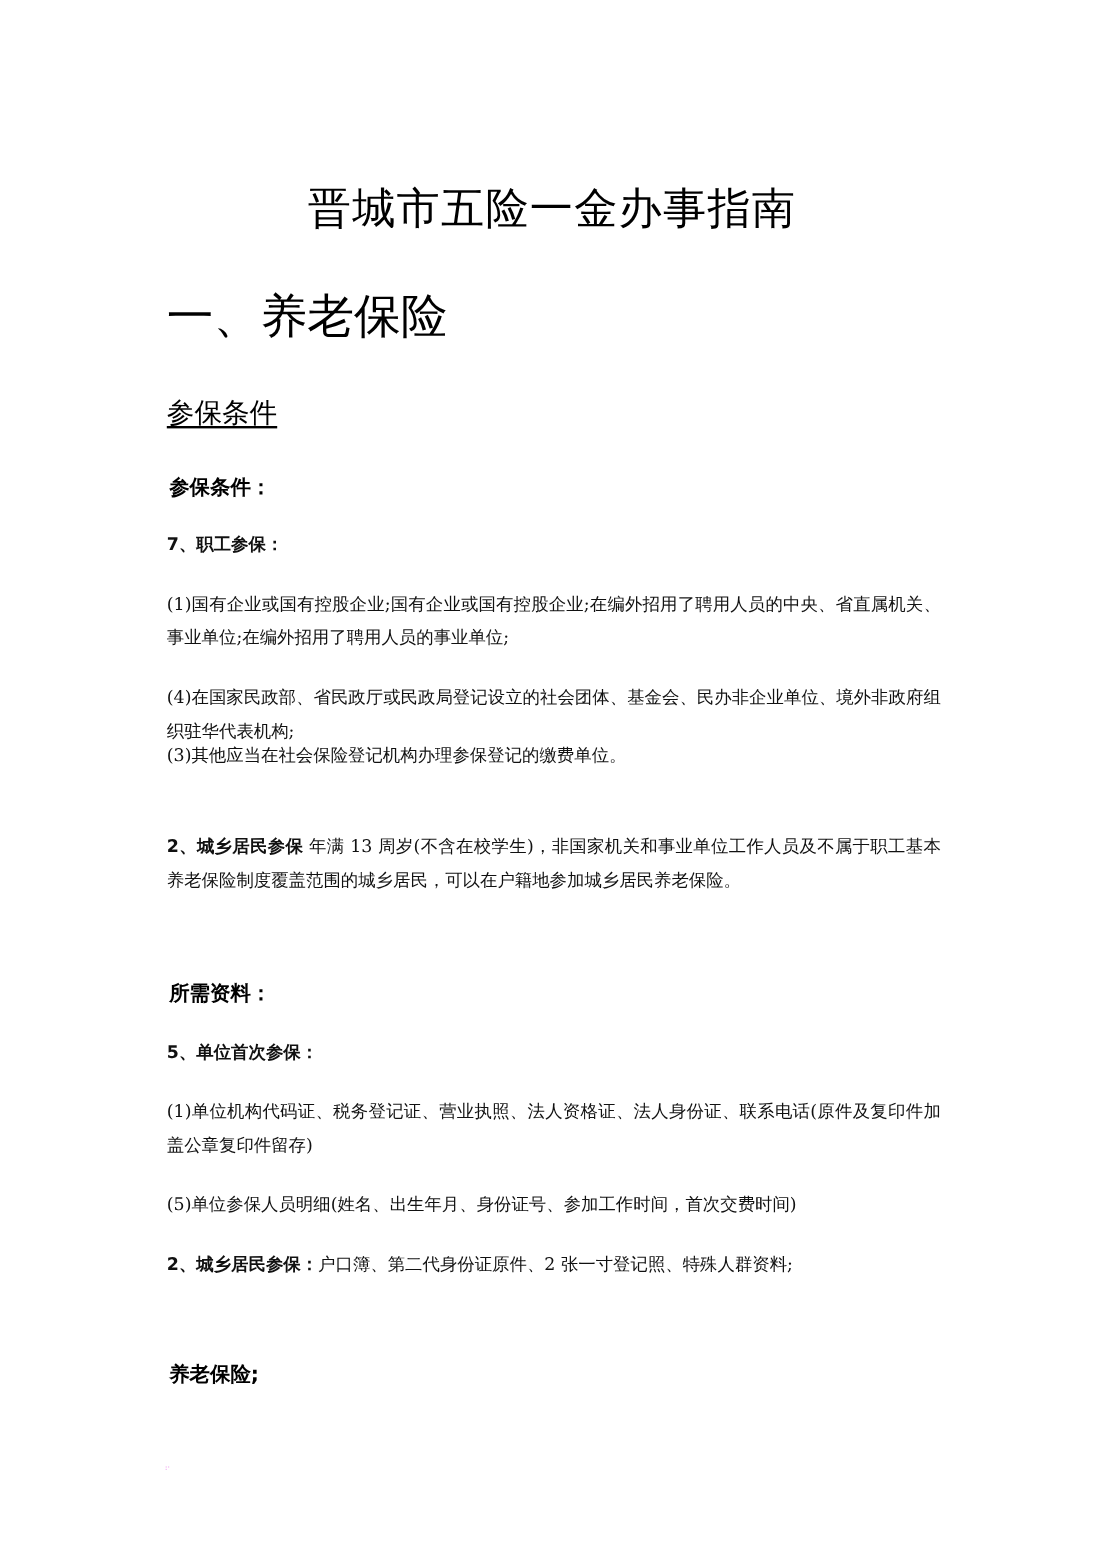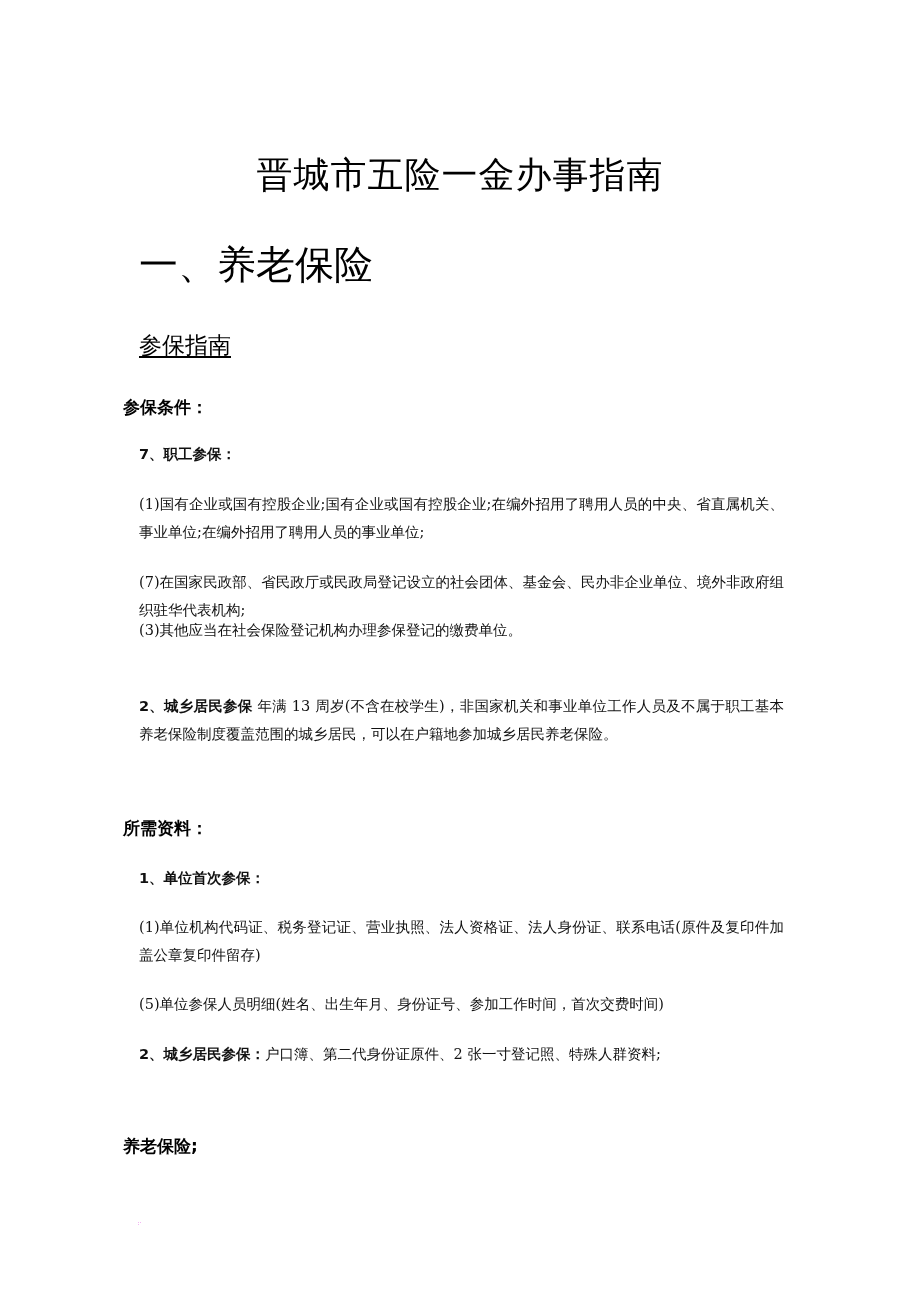--- a/index.html
+++ b/index.html
@@ -19,58 +19,58 @@
       font-family: "DejaVu Sans", "Liberation Sans", sans-serif;
       font-size: 39px; line-height: 50px;
     }
     .h2 {
       left: 139px; top: 328px;
       font-family: "DejaVu Sans", "Liberation Sans", sans-serif;
       font-size: 23px; line-height: 34px; text-decoration: underline;
       text-underline-offset: 3px;
     }
     .h3 {
-      left: 123px;
+      left: 141px;
       font-family: "DejaVu Sans", "Liberation Sans", sans-serif;
       font-size: 17px; line-height: 26px; font-weight: bold;
     }
     .p {
       left: 139px; font-size: 14.5px; line-height: 28px; color: #111;
     }
     .p.wrap { white-space: normal; width: 645px; text-align: justify; }
     .bold { font-weight: bold; font-family: "DejaVu Sans", "Liberation Sans", sans-serif; }
     .mark { left: 138px; top: 1222px; width: 3px; height: 3px; }
     .mark i { position: absolute; width: 1px; height: 1px; background: #f3b6f3; }
   </style>
 </head>
 <body>
 
 <div class="page">
 
   <div class="abs title">晋城市五险一金办事指南</div>
 
   <div class="abs h1">一、养老保险</div>
 
-  <div class="abs h2">参保指南</div>
+  <div class="abs h2">参保条件</div>
 
   <div class="abs h3" style="top:394px;">参保条件：</div>
 
   <div class="abs p bold" style="top:440px;">7、职工参保：</div>
 
   <div class="abs p wrap" style="top:490px;">(1)国有企业或国有控股企业;国有企业或国有控股企业;在编外招用了聘用人员的中央、省直属机关、事业单位;在编外招用了聘用人员的事业单位;</div>
 
-  <div class="abs p wrap" style="top:568px;">(7)在国家民政部、省民政厅或民政局登记设立的社会团体、基金会、民办非企业单位、境外非政府组织驻华代表机构;</div>
+  <div class="abs p wrap" style="top:568px;">(4)在国家民政部、省民政厅或民政局登记设立的社会团体、基金会、民办非企业单位、境外非政府组织驻华代表机构;</div>
 
   <div class="abs p" style="top:616px;">(3)其他应当在社会保险登记机构办理参保登记的缴费单位。</div>
 
   <div class="abs p wrap" style="top:692px;"><span class="bold">2、城乡居民参保</span><span> 年满 13 周岁(不含在校学生)，非国家机关和事业单位工作人员及不属于职工基本养老保险制度覆盖范围的城乡居民，可以在户籍地参加城乡居民养老保险。</span></div>
 
   <div class="abs h3" style="top:815px;">所需资料：</div>
 
-  <div class="abs p bold" style="top:864px;">1、单位首次参保：</div>
+  <div class="abs p bold" style="top:864px;">5、单位首次参保：</div>
 
   <div class="abs p wrap" style="top:913px;">(1)单位机构代码证、税务登记证、营业执照、法人资格证、法人身份证、联系电话(原件及复印件加盖公章复印件留存)</div>
 
   <div class="abs p" style="top:990px;">(5)单位参保人员明细(姓名、出生年月、身份证号、参加工作时间，首次交费时间)</div>
 
   <div class="abs p" style="top:1040px;"><span class="bold">2、城乡居民参保：</span><span>户口簿、第二代身份证原件、2 张一寸登记照、特殊人群资料;</span></div>
 
   <div class="abs h3" style="top:1133px;">养老保险;</div>
 
   <div class="abs mark">

